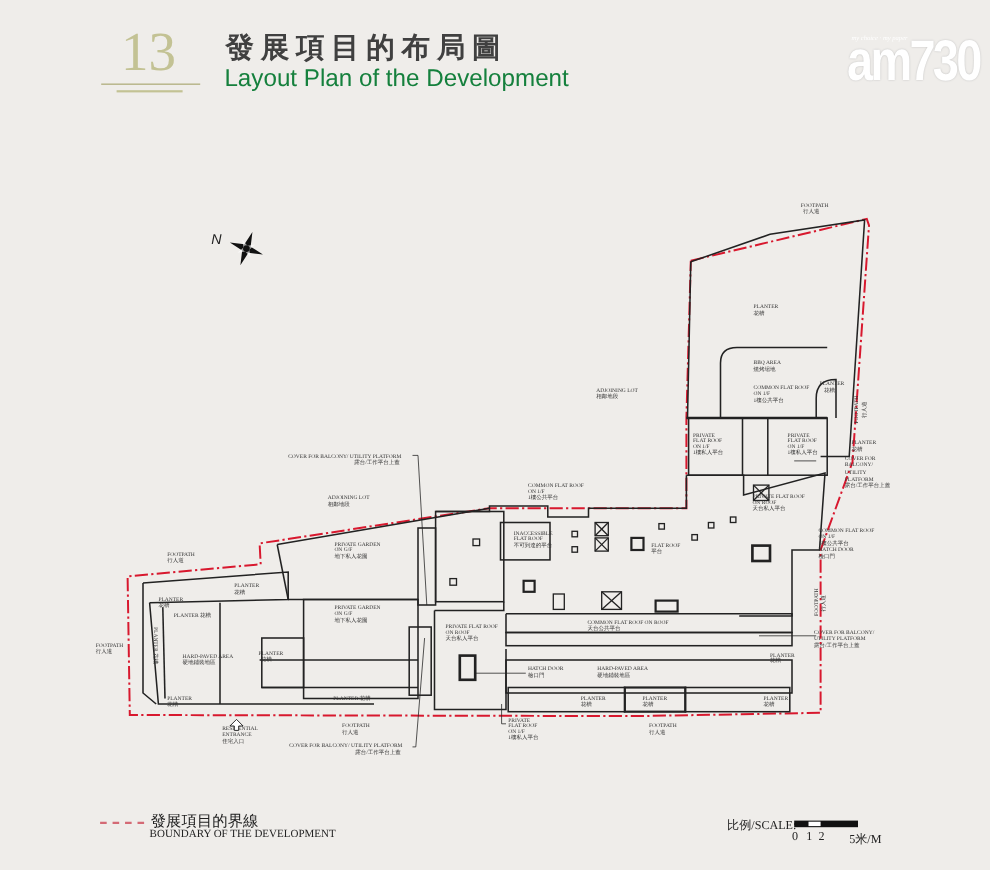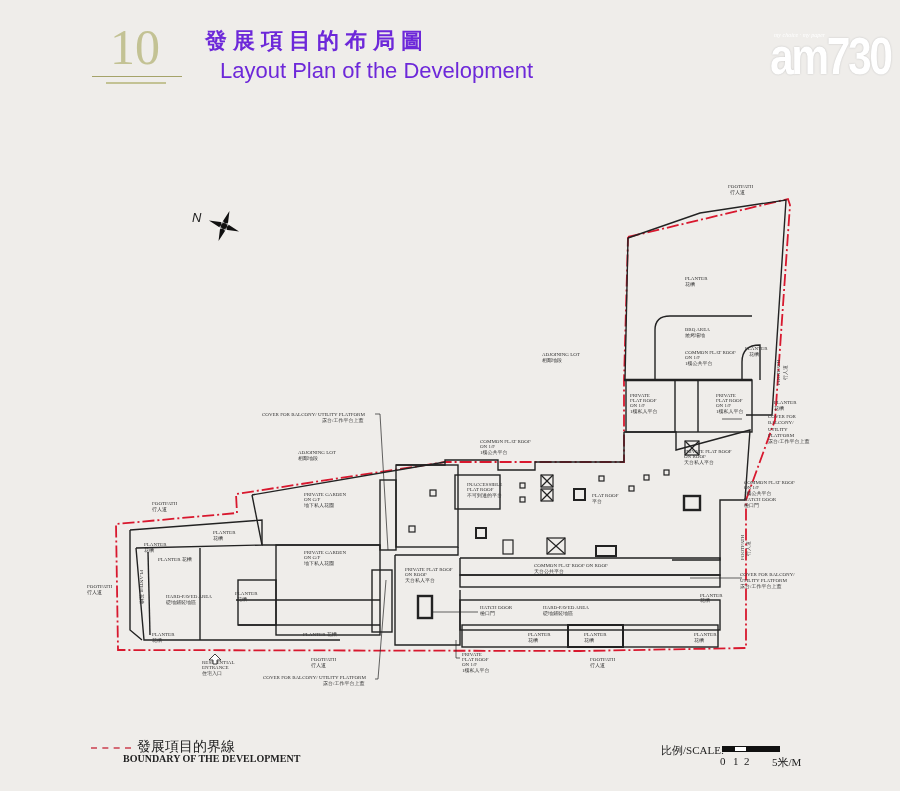--- a/index.html
+++ b/index.html
@@ -1,39 +1,39 @@
 <!DOCTYPE html>
 <html><head>
   <meta charset="utf-8">
   <style>
     html, body { margin:0; padding:0; }
     body { width:900px; height:791px; background:#efedea; position:relative; overflow:hidden; font-family:"Liberation Serif", serif; }
     .hdr-num { position:absolute; left:110px; top:22px; font-size:50px; color:#c3c294; font-family:"Liberation Serif", serif; line-height:1; }
     .hdr-line1 { position:absolute; left:92px; top:76px; width:90px; height:1px; background:#a5a36a; }
     .hdr-line2 { position:absolute; left:106px; top:82px; width:60px; height:2px; background:#c3c294; }
-    .hdr-zh { position:absolute; left:205px; top:26px; font-size:22px; color:#6d28d9; letter-spacing:6px; font-family:"DejaVu Serif", serif; font-weight:bold; }
-    .hdr-en { position:absolute; left:220px; top:58px; font-size:22px; color:#6d28d9; font-family:"Liberation Sans", sans-serif; }
+    .hdr-zh { position:absolute; left:205px; top:26px; font-size:26px; color:#404040; letter-spacing:6px; font-family:"DejaVu Serif", serif; font-weight:bold; }
+    .hdr-en { position:absolute; left:204px; top:58px; font-size:22px; color:#15803d; font-family:"Liberation Sans", sans-serif; }
     .logo { position:absolute; left:726px; top:26px; width:140px; height:56px;margin-left:40px; }
     .logo .tag { position:absolute; left:8px; top:6px; font-size:6px; color:#fff; font-style:italic; }
     .logo .big { position:absolute; left:4px; top:0px; font-size:52px; font-weight:bold; color:#fff; font-family:"Liberation Sans", sans-serif; letter-spacing:-3px; text-shadow:0 0 2px #bbb; transform:scaleX(0.82); transform-origin:left; }
     svg.plan { position:absolute; left:0; top:0; }
     .lbl { font-family:"Liberation Serif", serif; font-size:5px; fill:#333; }
     .legend-line { position:absolute; left:91px; top:747px; width:40px; height:0; border-top:2px dashed #d46a75; }
     .legend-zh { position:absolute; left:137px; top:738px; font-size:14px; color:#222; font-family:"DejaVu Sans", sans-serif; }
-    .legend-en { position:absolute; left:123px; top:753px; font-size:10px; color:#222;font-weight:bold; }
+    .legend-en { position:absolute; left:136px; top:753px; font-size:10px; color:#222; }
     .scale-lbl { position:absolute; left:661px; top:743px; font-size:11px; color:#222; }
     .scale-bar { position:absolute; left:722px; top:746px; width:58px; height:6px; background:#111; }
     .scale-bar .w { position:absolute; left:13px; top:1px; width:11px; height:4px; background:#fff; }
     .scale-ticks { position:absolute; left:720px; top:755px; font-size:11px; color:#222; width:90px; }
     .scale-ticks span { position:absolute; top:0; }
   </style>
 </head>
 <body>
 
-<div class="hdr-num">10</div>
+<div class="hdr-num">13</div>
 <div class="hdr-line1"></div>
 <div class="hdr-line2"></div>
 <div class="hdr-zh">發展項目的布局圖</div>
 <div class="hdr-en">Layout Plan of the Development</div>
 
 <div class="logo">
   <div class="big">am730</div>
   <div class="tag">my choice · my paper</div>
 </div>
 

